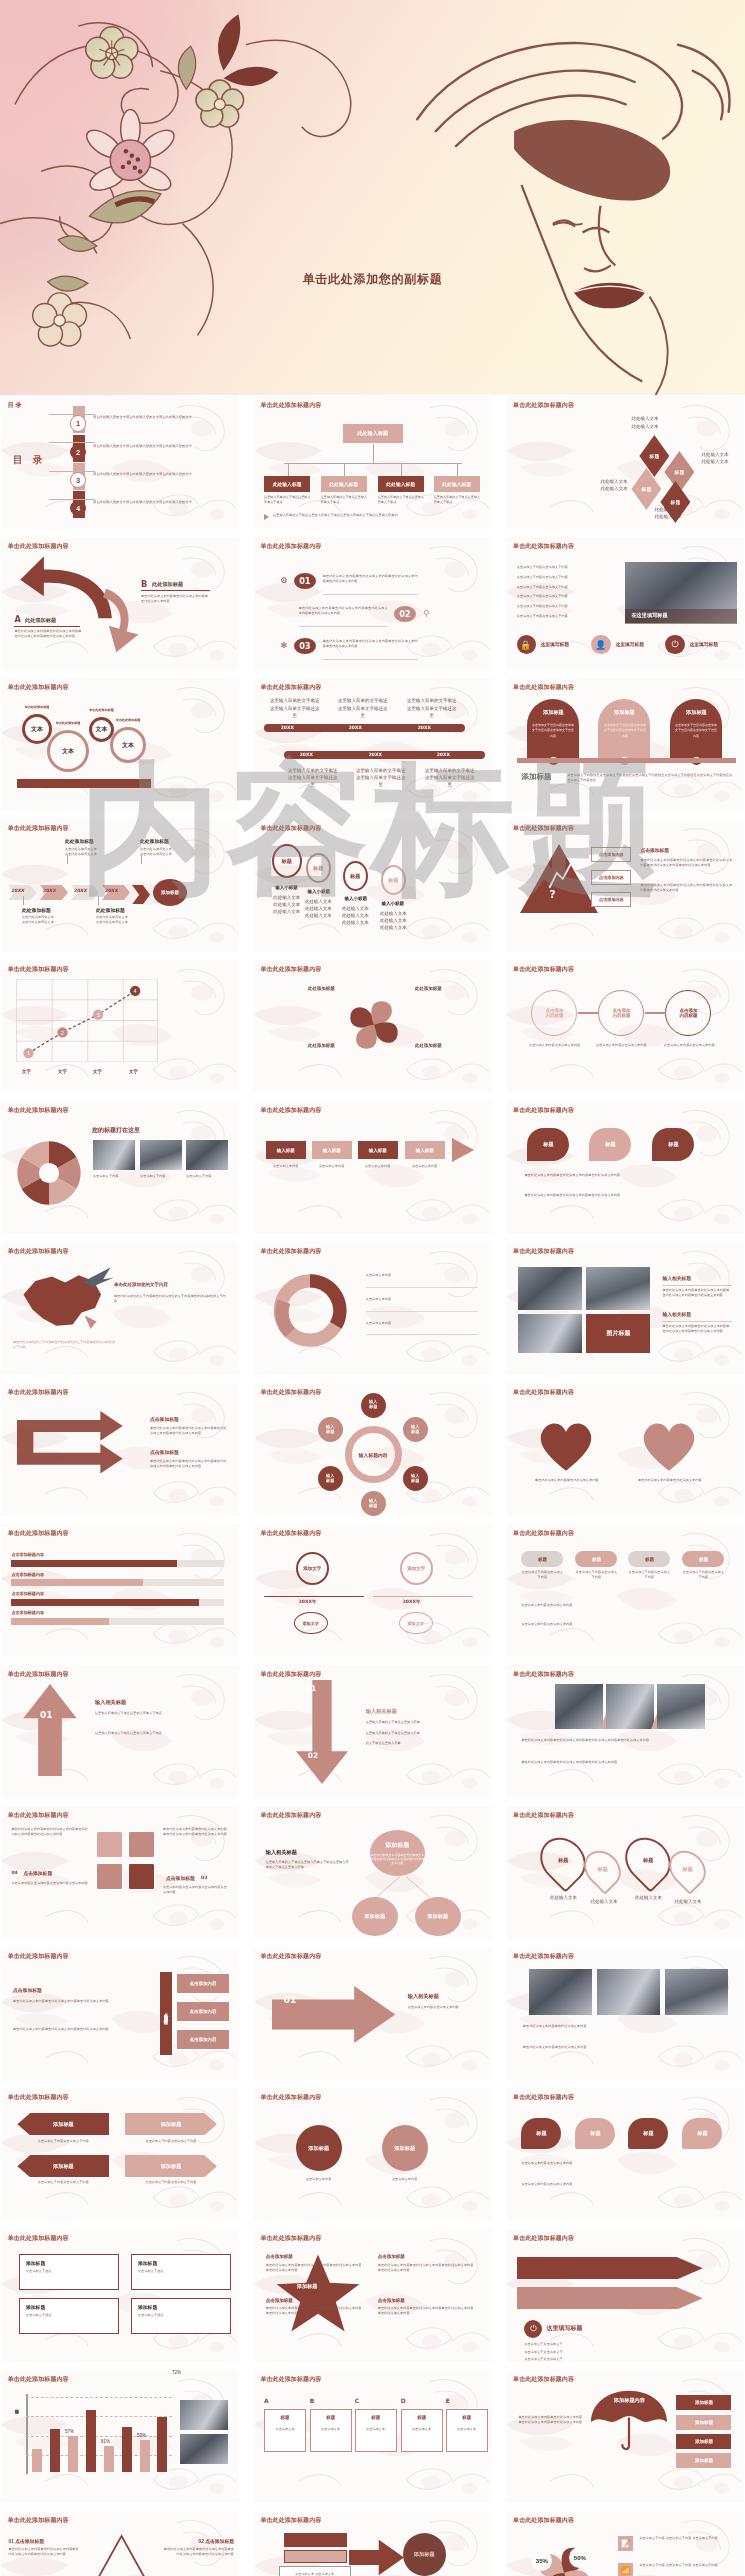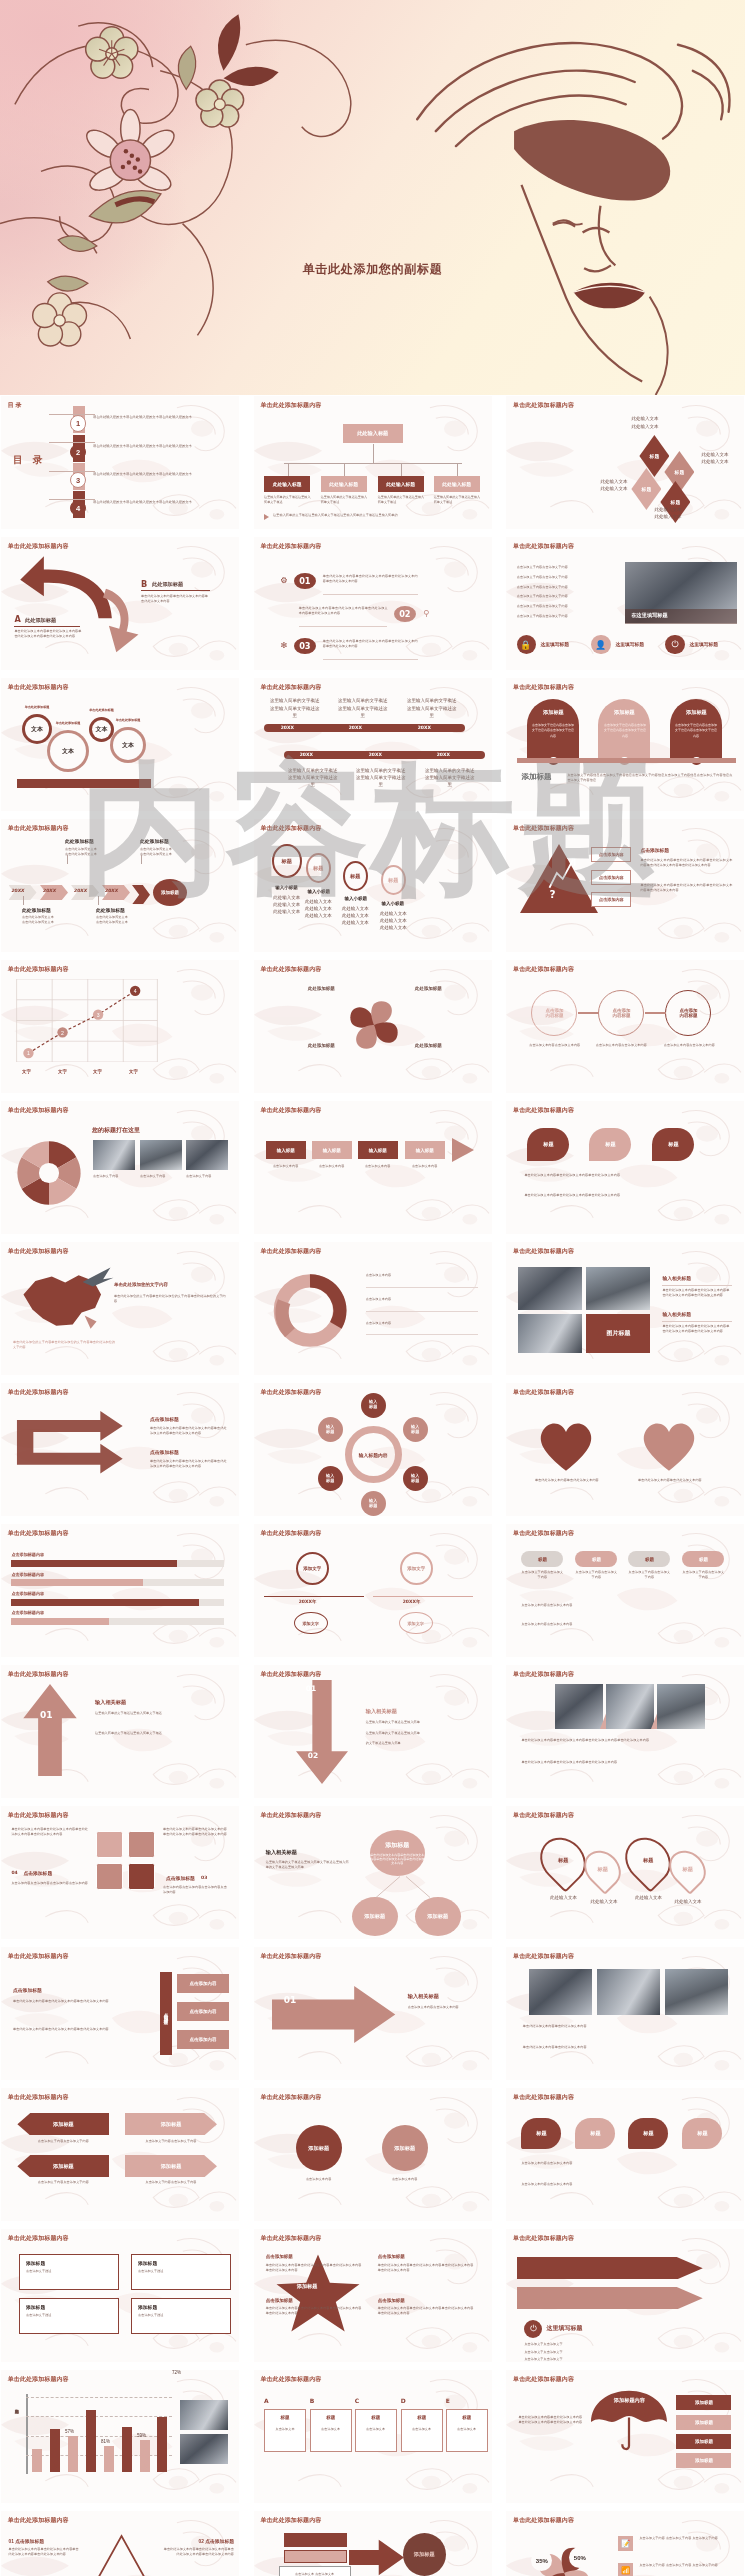--- a/index.html
+++ b/index.html
@@ -19,21 +19,21 @@
       radial-gradient(ellipse 313px 224px at 0% 52%, #eec3c2 0%, rgba(238,195,194,0) 60%),
       linear-gradient(125deg, #f2c4c2 0%, #f6d7cf 22%, #fbeadb 48%, #fdf3dd 68%, #fdf6e0 100%);
   }
   .cover-svg { position:absolute; inset:0; width:100%; height:100%; }
   .cover-text { position: absolute; left: 0; right: 0; top: 241px; text-align: center; z-index: 4; }
   .cover-title {
     font-size: 25px; font-weight: bold; letter-spacing: 0.7px; color: #8c4136;
     text-shadow: 0.7px 0.7px 0 rgba(255,255,255,.55);
     font-family: "DejaVu Sans", "Liberation Sans", sans-serif;
   }
-  .cover-sub { margin-top: 20px; font-size: 12px; font-weight: bold; color: #7e4238; letter-spacing: 0.7px; }
+  .cover-sub { margin-top: 30px; font-size: 12px; font-weight: bold; color: #7e4238; letter-spacing: 0.7px; }
 
   
   .grid { position: relative; padding: 0; }
   .row { display: flex; gap: 12.7px; padding: 0 0 0 0; margin-bottom: 6px; }
   .slide {
     position: relative; width: 240px; height: 135px; background: #fdfbfa;
     overflow: hidden; flex: 0 0 240px;
     border: 0.7px solid #fff;
   }
   .slide .bg-orn { position: absolute; inset: 0; opacity: .55; pointer-events: none; }

